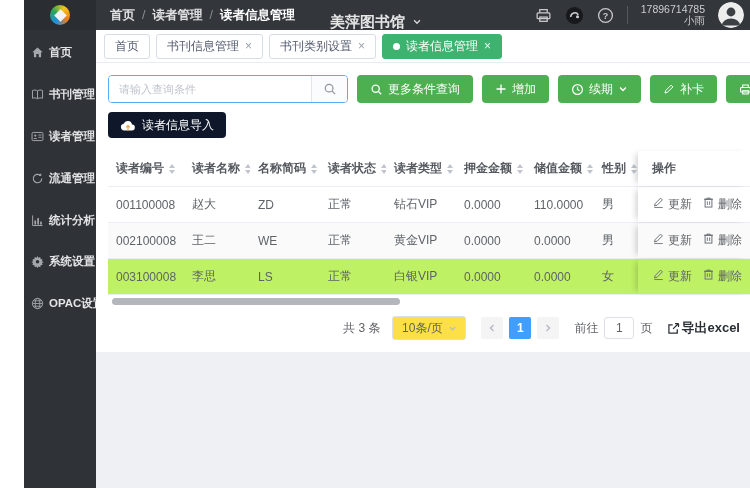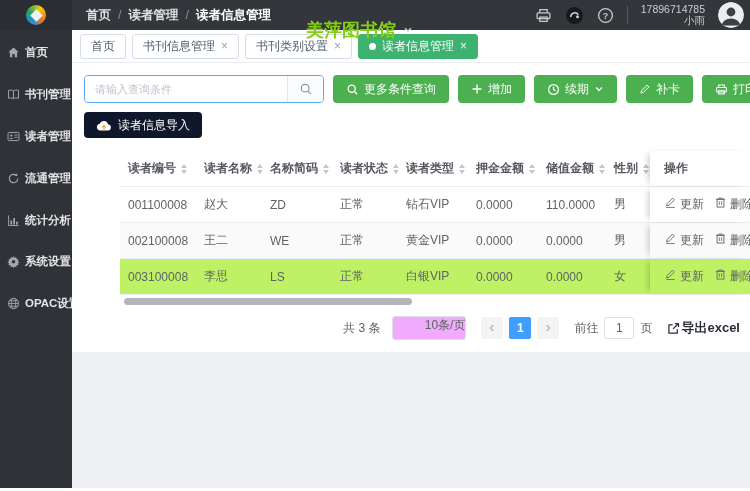--- a/index.html
+++ b/index.html
@@ -1,31 +1,32 @@
 <!DOCTYPE html>
 <html><head>
 <meta charset="utf-8">
 <style>
   * { margin:0; padding:0; box-sizing:border-box; }
   html,body { background:#9aa0a6; }
   .screen {
     width:750px; height:491px; position:relative; overflow:hidden;
     background:#fff; font-family:"Liberation Sans","DejaVu Sans",sans-serif;
     margin:0 auto;
+    padding-left:24px;
   }
   
   .topbar { height:30px; background:#33363b; display:flex; align-items:center; position:relative; }
   .logo-box { width:72px; height:30px; background:#2a2d32; display:flex; align-items:center; justify-content:center; flex-shrink:0; }
   .logo { width:20px; height:20px; border-radius:50%; position:relative;
     background:conic-gradient(from 210deg,#1f8fe0,#27a65a,#f5c518,#ef7d1a,#1f8fe0); }
   .logo::after { content:""; position:absolute; left:5.5px; top:5.5px; width:9px; height:9px; background:#f2f3f4; transform:rotate(45deg); }
   .breadcrumb { margin-left:14px; display:flex; gap:7px; font-size:12.5px; font-weight:bold; color:#dfe0e2; align-items:center; }
   .breadcrumb .sep { color:#8b8e93; font-weight:normal; }
   .breadcrumb .current { color:#fff; }
-  .lib-title { position:absolute; left:306px; top:15px; height:30px; display:flex; align-items:center; gap:7px; color:#84cc16; font-size:18px; font-weight:bold; cursor:pointer; }
+  .lib-title { position:absolute; left:306px; top:7px; height:30px; display:flex; align-items:center; gap:7px; color:#e5e5e5; font-size:15px; font-weight:bold; cursor:pointer; }
   .topbar-right { position:absolute; right:6px; top:0; height:30px; display:flex; align-items:center; gap:13px; }
   .tb-icon { color:#c7c9cc; display:flex; align-items:center; cursor:pointer; }
   .tb-divider { width:1px; height:18px; background:#55585d; }
   .user-meta { text-align:right; color:#cbcdd0; font-size:10.5px; line-height:11.5px; }
   .avatar { width:26px; height:26px; border-radius:50%; overflow:hidden; flex-shrink:0; cursor:pointer; }
   
   .body { display:flex; height:458px; }
   .sidebar { width:72px; background:#2f3237; flex-shrink:0; padding-top:2px; }
   .side-item { height:41.8px; display:flex; align-items:center; gap:5px; padding-left:7px; color:#e3e4e6; font-size:11.5px; font-weight:bold; cursor:pointer; white-space:nowrap; }
   .side-item svg { color:#a4a7ac; flex-shrink:0; }
@@ -41,38 +42,38 @@
   .panel { background:#fff; padding:12px 0 12px 12px; }
   .toolbar { display:flex; align-items:center; gap:9px; }
   .search-group { display:flex; width:240px; height:28px; border:1px solid #5aa8f8; border-radius:4px; overflow:hidden; background:#fff; flex-shrink:0; }
   .search-input { flex:1; border:none; outline:none; padding:0 10px; font-size:11px; color:#14532d; min-width:0; font-family:Liberation Serif, serif; }
   .search-input::placeholder { color:#c0c4cc; }
   .search-append { width:36px; border-left:1px solid #e2e6ec; background:#fbfcfd; display:flex; align-items:center; justify-content:center; color:#8f949b; cursor:pointer; }
   .btn-green { height:28px; border:none; border-radius:4px; background:#4cb050; color:#fff; font-size:12px; display:inline-flex; align-items:center; gap:5px; padding:0 13px; cursor:pointer; font-family:inherit; white-space:nowrap; }
   .import-row { margin-top:9px; }
   .btn-orange { height:26px; border:none; border-radius:4px; background:#0f172a; color:#fff; font-size:12px; display:inline-flex; align-items:center; gap:6px; padding:0 12px; cursor:pointer; font-family:inherit; }
   
-  .table { margin-top:13px; font-size:12px; color:#5f6368;margin-left:36px; }
+  .table { margin-top:13px; font-size:12px; color:#5f6368; }
   .trow { display:grid; grid-template-columns:76px 66px 70px 66px 70px 70px 68px 44px 1fr; align-items:stretch; height:36px; border-bottom:1px solid #ebeef5; background:#fff; }
   .trow > div { padding-left:8px; display:flex; align-items:center; white-space:nowrap; overflow:hidden; }
   .thead > div { font-weight:bold; color:#55585e; cursor:pointer; }
   .trow.striped { background:#fafafa; }
   .trow.selected { background:#bef264; }
   .cell-op { box-shadow:-5px 0 6px -3px rgba(0,0,0,0.18); padding-left:14px !important; gap:10px; }
   .action { display:inline-flex; align-items:flex-start; gap:3px; color:#606266; cursor:pointer; }
   .action svg { color:#6b6f75; }
   .sortcaret { display:inline-flex; flex-direction:column; gap:2px; margin-left:5px; }
   .sortcaret i { width:0; height:0; border-left:3.5px solid transparent; border-right:3.5px solid transparent; display:block; }
   .sortcaret .up { border-bottom:4px solid #c0c4cc; }
   .sortcaret .dn { border-top:4px solid #c0c4cc; }
   .hscroll { height:9px; margin-top:2px; display:flex; align-items:center; }
   .hscroll .thumb { margin-left:4px; width:288px; height:7px; border-radius:4px; background:#b3b6bb; cursor:pointer; }
   
   .pager { margin-top:10px; display:flex; align-items:center; justify-content:flex-end; padding-right:10px; font-size:12px; color:#606266; }
-  .page-size { width:74px; height:24px; border:1px solid #dcdfe6; border-radius:3px; display:flex; align-items:flex-end; justify-content:center; gap:5px; margin:0 12px; background:#f0abfc; cursor:pointer; color:#606266;flex-direction:column; }
+  .page-size { width:74px; height:24px; border:1px solid #dcdfe6; border-radius:3px; display:flex; align-items:center; justify-content:center; gap:5px; margin:0 12px; background:#fde047; cursor:pointer; color:#606266; }
   .page-size svg { color:#b6bac1; }
   .pg-btn { width:22px; height:22px; border-radius:2px; background:#f4f4f5; display:flex; align-items:center; justify-content:center; color:#b6bac1; margin:0 3px; cursor:pointer; }
   .pg-num { width:22px; height:22px; border-radius:2px; background:#409eff; color:#fff; display:flex; align-items:center; justify-content:center; font-weight:bold; margin:0 3px; cursor:pointer; }
   .goto { margin-left:12px; display:flex; align-items:center; gap:6px; }
   .goto input { width:30px; height:22px; border:1px solid #dcdfe6; border-radius:3px; text-align:center; font-size:12px; color:#606266; outline:none; font-family:inherit; }
   .export { margin-left:14px; display:flex; align-items:center; color:#2b2f36; font-size:13px; font-weight:bold; cursor:pointer; }
   .below { flex:1; }
   .bottom-strip { height:3px; background:#fff; }
 </style>
 </head>

